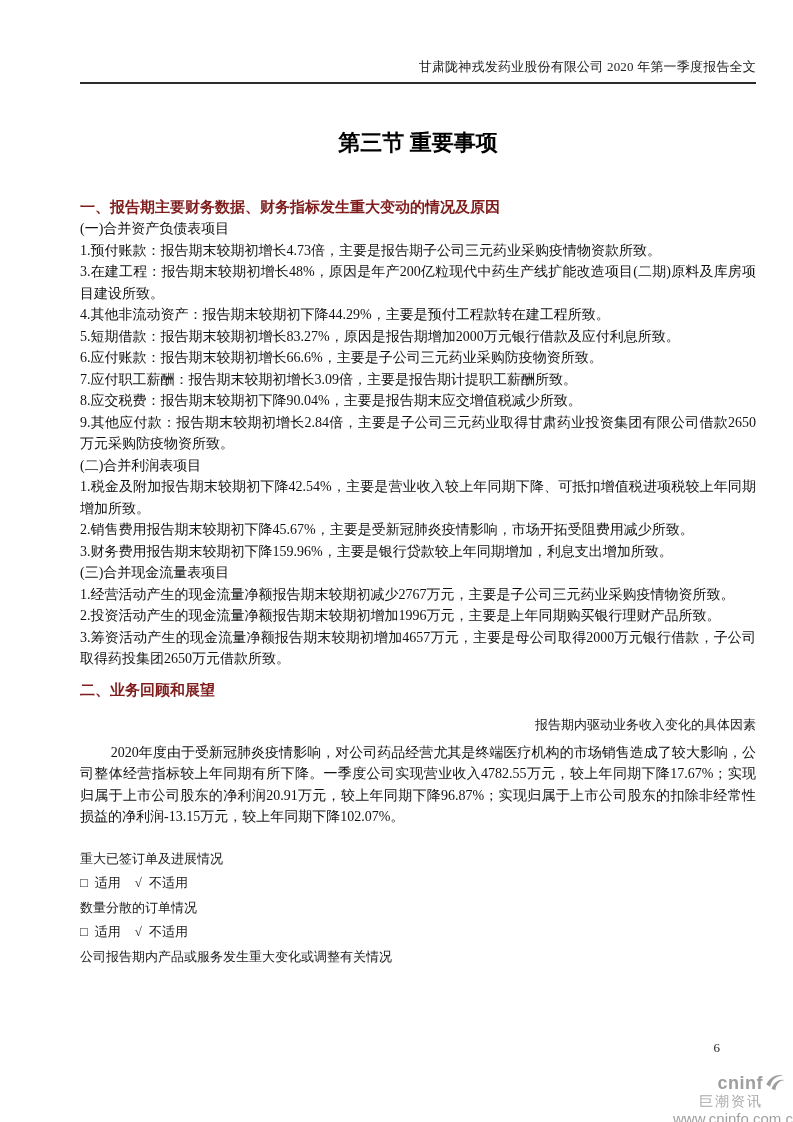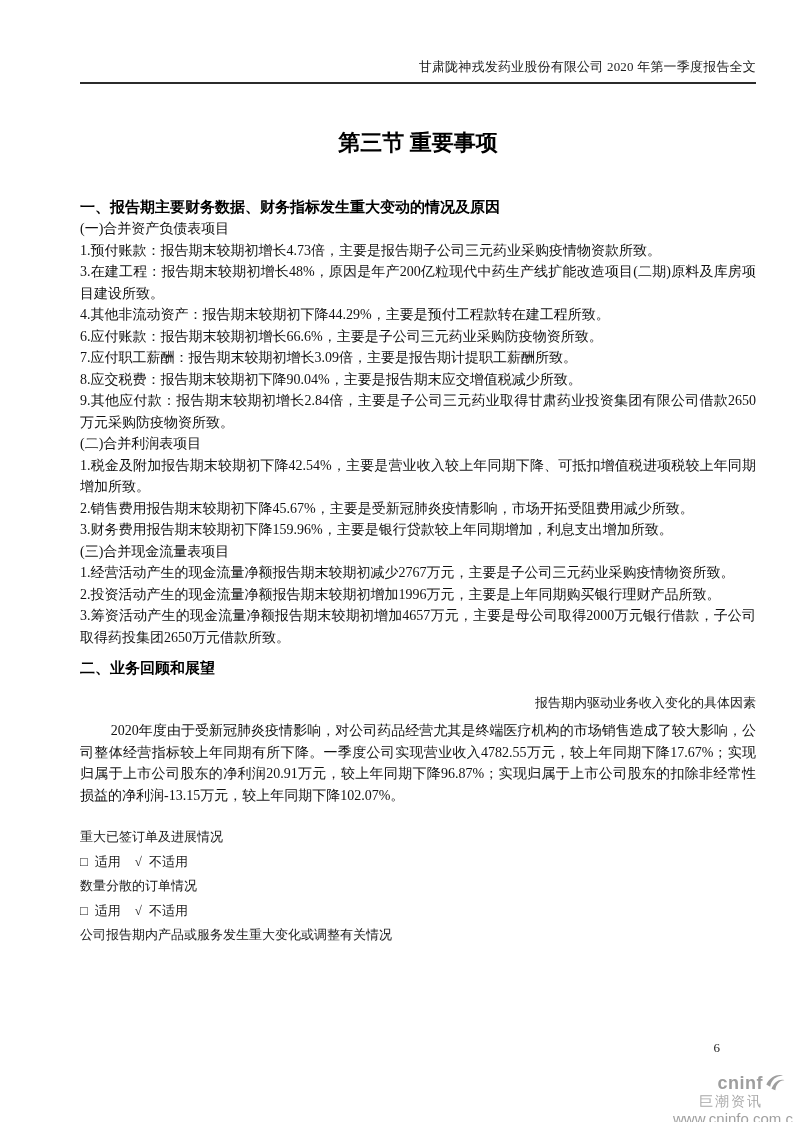--- a/index.html
+++ b/index.html
@@ -29,21 +29,21 @@
     font-weight: bold;
     line-height: 30px;
     color: #000000;
   }
 
   .section-heading {
     margin-top: 38px;
     font-size: 15px;
     font-weight: bold;
     line-height: 22px;
-    color: #000000;
+    color: #7f1d1d;
   }
   .section-heading.second { margin-top: 9px; }
 
   .small-line {
     font-size: 13px;
     line-height: 21px;
     color: #1a1a1a;
   }
   .applicability { margin-top: 18px; }
   .applicability .mark { margin-right: 7px; }
@@ -102,20 +102,21 @@
     <div class="doc-title">第三节 重要事项</div>
 
     <div class="section-heading">一、报告期主要财务数据、财务指标发生重大变动的情况及原因</div>
 
 
     <div class="body-text">
       <p>(一)合并资产负债表项目</p>
       <p>1.预付账款：报告期末较期初增长4.73倍，主要是报告期子公司三元药业采购疫情物资款所致。</p>
       <p>3.在建工程：报告期末较期初增长48%，原因是年产200亿粒现代中药生产线扩能改造项目(二期)原料及库房项目建设所致。</p>
       <p>4.其他非流动资产：报告期末较期初下降44.29%，主要是预付工程款转在建工程所致。</p>
+      <p>5.短期借款：报告期末较期初增长83.27%，原因是报告期增加2000万元银行借款及应付利息所致。</p>
       <p>6.应付账款：报告期末较期初增长66.6%，主要是子公司三元药业采购防疫物资所致。</p>
       <p>7.应付职工薪酬：报告期末较期初增长3.09倍，主要是报告期计提职工薪酬所致。</p>
       <p>8.应交税费：报告期末较期初下降90.04%，主要是报告期末应交增值税减少所致。</p>
       <p>9.其他应付款：报告期末较期初增长2.84倍，主要是子公司三元药业取得甘肃药业投资集团有限公司借款2650万元采购防疫物资所致。</p>
 
       <p>(二)合并利润表项目</p>
       <p>1.税金及附加报告期末较期初下降42.54%，主要是营业收入较上年同期下降、可抵扣增值税进项税较上年同期增加所致。</p>
       <p>2.销售费用报告期末较期初下降45.67%，主要是受新冠肺炎疫情影响，市场开拓受阻费用减少所致。</p>
       <p>3.财务费用报告期末较期初下降159.96%，主要是银行贷款较上年同期增加，利息支出增加所致。</p>
 

